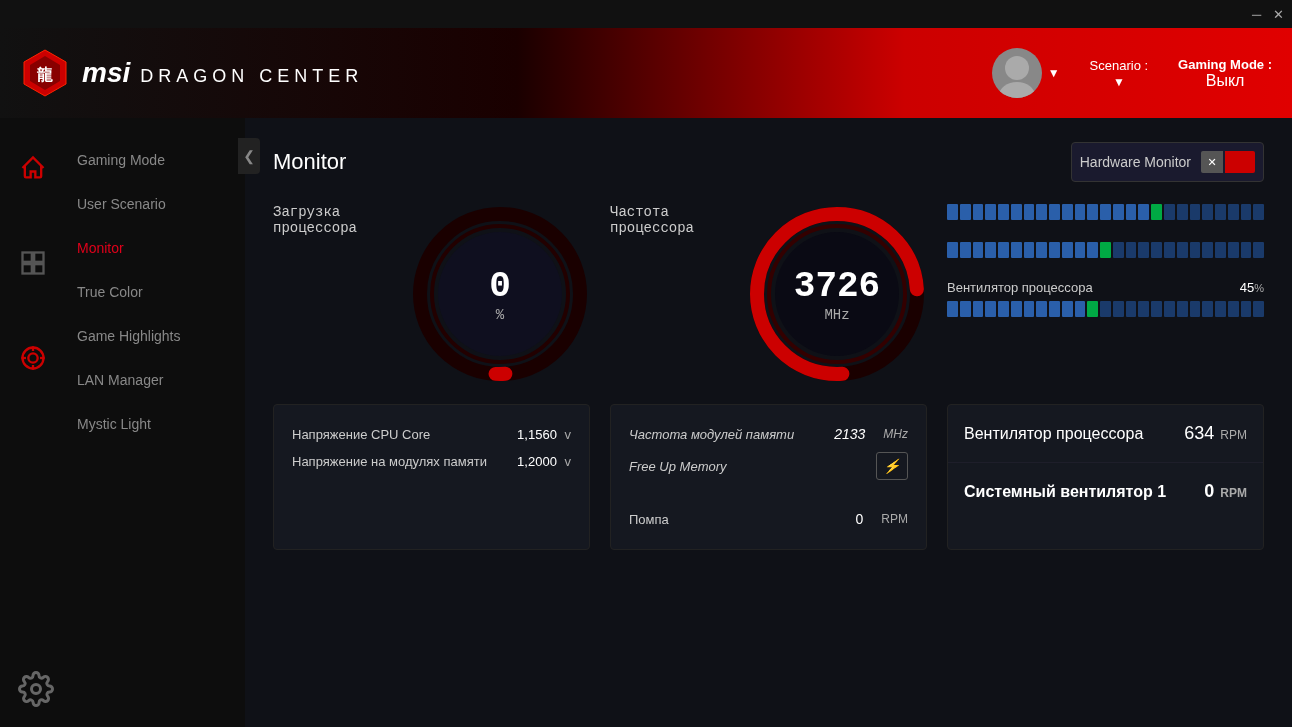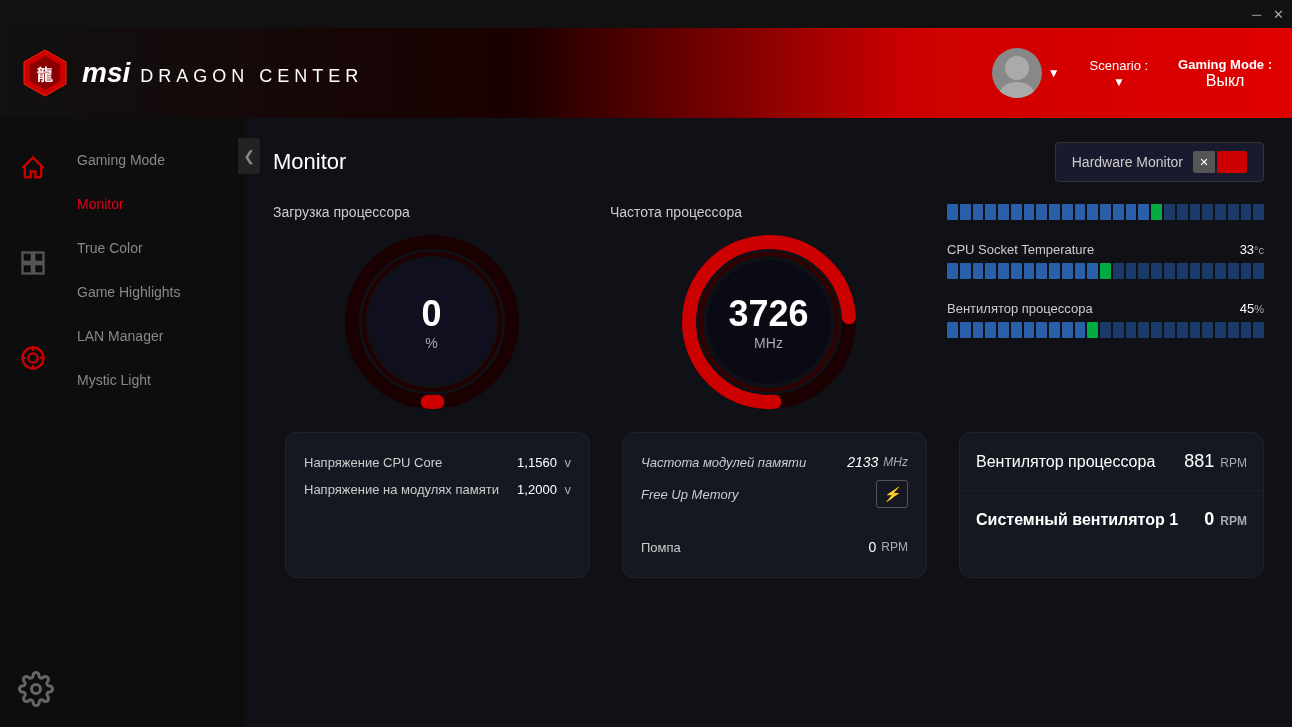--- a/index.html
+++ b/index.html
@@ -206,21 +206,21 @@
       font-weight: 400;
       color: #fff;
     }
     .hardware-monitor-toggle {
       display: flex;
       align-items: center;
       gap: 10px;
       background: #1a1a2e;
       border: 1px solid #333;
       border-radius: 4px;
-      padding: 8px 16px;
+      padding: 8px 8px;
     }
     .hw-monitor-label {
       font-size: 14px;
       color: #ccc;
     }
     .toggle-switch {
       display: flex;
       align-items: center;
       gap: 2px;
     }
@@ -245,21 +245,22 @@
     
     .gauges-row {
       display: grid;
       grid-template-columns: 1fr 1fr 1fr;
       gap: 20px;
       margin-bottom: 20px;
     }
 
     .gauge-section {
       display: flex;
-      flex-direction: column;
+      flex-direction: row;
+      font-family: Liberation Mono, monospace;
     }
     .gauge-label {
       font-size: 14px;
       color: #ccc;
       margin-bottom: 12px;
     }
 
     
     .circular-gauge {
       width: 180px;
@@ -329,23 +330,22 @@
 
     
     .info-boxes-row {
       display: grid;
       grid-template-columns: 1fr 1fr 1fr;
       gap: 20px;
     }
     .info-box {
       background: #151820;
       border: 1px solid #222;
-      border-radius: 12px;
+      border-radius: 4px;
       padding: 16px 18px;
-      margin-left: 12px;
     }
     .voltage-row {
       display: flex;
       justify-content: space-between;
       align-items: center;
       padding: 6px 0;
       font-size: 13px;
       color: #ccc;
     }
     .voltage-val {
@@ -360,21 +360,21 @@
       justify-content: space-between;
       align-items: center;
       padding: 5px 0;
       font-size: 13px;
       color: #ccc;
       font-style: italic;
     }
     .mem-val-group {
       display: flex;
       align-items: center;
-      gap: 5px;
+      gap: 18px;
       justify-content: center;
     }
     .mem-val {
       color: #fff;
       font-size: 14px;
     }
     .mem-unit {
       color: #aaa;
       font-size: 12px;
     }
@@ -505,20 +505,21 @@
           <line x1="12" y1="2" x2="12" y2="6"></line>
           <line x1="12" y1="18" x2="12" y2="22"></line>
           <line x1="2" y1="12" x2="6" y2="12"></line>
           <line x1="18" y1="12" x2="22" y2="12"></line>
         </svg>
       </div>
     </div>
 
     <div class="sidebar-items">
       <div class="sidebar-item">Gaming Mode</div>
+      <div class="sidebar-item">User Scenario</div>
       <div class="sidebar-item active">Monitor</div>
       <div class="sidebar-item">True Color</div>
       <div class="sidebar-item">Game Highlights</div>
       <div class="sidebar-item">LAN Manager</div>
       <div class="sidebar-item">Mystic Light</div>
     </div>
 
     <div class="sidebar-footer">
       <div class="settings-icon">
         <svg viewBox="0 0 24 24" fill="none" stroke="#666" stroke-width="2" width="36" height="36">
@@ -615,26 +616,20 @@
             <div class="bar-segment" style="flex:1"></div>
             <div class="bar-segment" style="flex:1"></div>
             <div class="bar-segment" style="flex:1"></div>
             <div class="bar-segment" style="flex:1"></div>
             <div class="bar-segment" style="flex:1"></div>
             <div class="bar-segment" style="flex:1"></div>
           </div>
         </div>
 
         <div class="bar-metric">
-          <div class="bar-metric-header">
-            <span class="bar-metric-label">CPU Socket Temperature</span>
-            <span class="bar-metric-value">
-              <span>33</span><span style="font-size:11px; color:#aaa;">°c</span>
-            </span>
-          </div>
           <div class="bar-track">
             <div class="bar-segment filled-blue" style="flex:1"></div>
             <div class="bar-segment filled-blue" style="flex:1"></div>
             <div class="bar-segment filled-blue" style="flex:1"></div>
             <div class="bar-segment filled-blue" style="flex:1"></div>
             <div class="bar-segment filled-blue" style="flex:1"></div>
             <div class="bar-segment filled-blue" style="flex:1"></div>
             <div class="bar-segment filled-blue" style="flex:1"></div>
             <div class="bar-segment filled-blue" style="flex:1"></div>
             <div class="bar-segment filled-blue" style="flex:1"></div>
@@ -734,21 +729,21 @@
             <span class="mem-val">0</span>
             <span class="mem-unit">RPM</span>
           </div>
         </div>
       </div>
 
       <div class="info-box fan-section" style="padding:0;">
         <div class="fan-box-row">
           <span>Вентилятор процессора</span>
           <div class="fan-vals">
-            <span class="fan-num">881</span>
+            <span class="fan-num">634</span>
             <span class="fan-unit">RPM</span>
           </div>
         </div>
         <div class="fan-box-row">
           <span>Системный вентилятор 1</span>
           <div class="fan-vals">
             <span class="fan-num">0</span>
             <span class="fan-unit">RPM</span>
           </div>
         </div>

